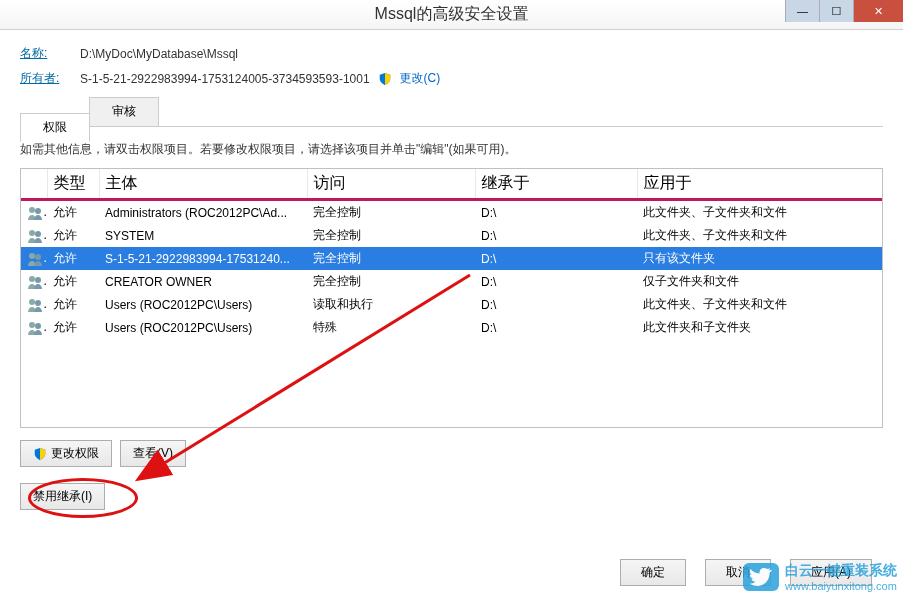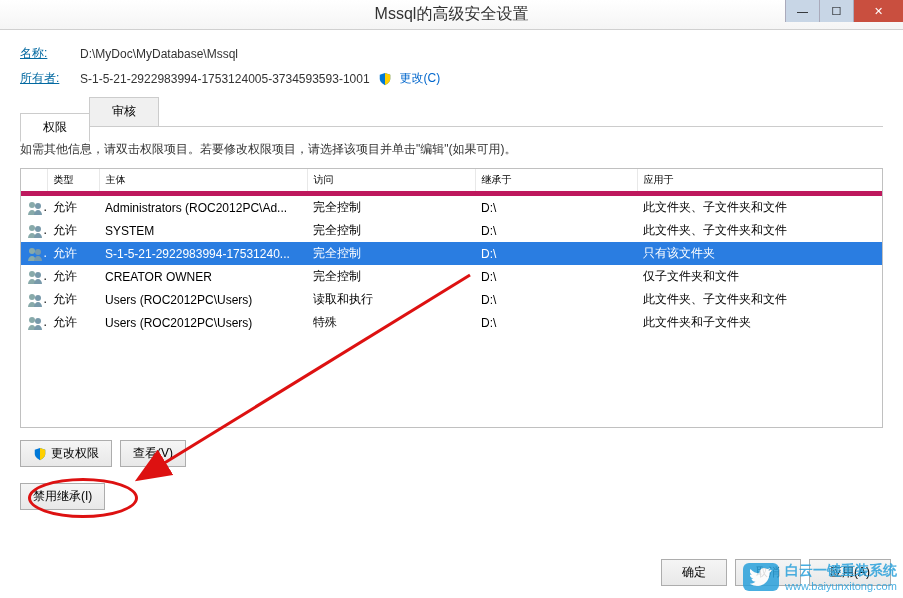--- a/index.html
+++ b/index.html
@@ -16,35 +16,35 @@
   .shield { width: 14px; height: 14px; display: inline-block; }
   .shield svg { width: 14px; height: 14px; }
   .link { color: #0066cc; cursor: pointer; }
   .tabs { display: flex; border-bottom: 1px solid #ccc; margin-top: 10px; }
   .tab { padding: 5px 22px; border: 1px solid #ccc; border-bottom: none; background: #f0f0f0; margin-right: -1px; cursor: pointer; font-size: 12px; }
   .tab.active { background: #fff; position: relative; top: 16px; border-bottom: 1px solid #fff; }
   .instructions { margin: 14px 0 10px 0; color: #333; font-size: 12px; }
   .entries-label { margin-bottom: 6px; }
   .listcontainer { border: 1px solid #c0c0c0; height: 260px; overflow: auto; background: #fff; }
   table.perm { width: 100%; border-collapse: collapse; table-layout: fixed; }
-  table.perm th { text-align: left; font-weight: normal; padding: 4px 6px; border-bottom: 5px solid #be185d; background: #fff; font-size: 10px; border-right: 1px solid #e8e8e8; }
+  table.perm th { text-align: left; font-weight: normal; padding: 4px 6px; border-bottom: 3px solid #be185d; background: #fff; font-size: 16px; border-right: 1px solid #e8e8e8; }
   table.perm th:last-child { border-right: none; }
   table.perm td { padding: 3px 6px; font-size: 12px; white-space: nowrap; overflow: hidden; text-overflow: ellipsis; }
   table.perm tr.row.selected { background: #2a7de1; color: #fff; }
   .col-icon { width: 26px; }
   .col-type { width: 52px; }
   .col-principal { width: 208px; }
   .col-access { width: 168px; }
   .col-inherit { width: 162px; }
   .usricon { width: 16px; height: 16px; display: inline-block; vertical-align: middle; }
   .usricon svg { width: 16px; height: 16px; }
   .btnrow { margin-top: 12px; display: flex; gap: 8px; }
   .btn { padding: 4px 12px; border: 1px solid #adadad; background: linear-gradient(#f5f5f5,#e8e8e8); cursor: pointer; font-size: 12px; display: inline-flex; align-items: center; gap: 4px; }
   .btnrow2 { margin-top: 16px; }
-  .footer { position: absolute; bottom: 12px; right: 12px; display: flex; gap: 8px; align-items: flex-end; }
+  .footer { position: absolute; bottom: 12px; right: 31px; display: flex; gap: 19px; align-items: flex-end; }
   .btn.primary { padding: 4px 20px; }
   
   .annot-circle { position: absolute; border: 3px solid #d11; border-radius: 50%; pointer-events: none; }
   .annot-arrow { position: absolute; pointer-events: none; }
   
   .watermark { position: absolute; right: 6px; bottom: 6px; color: #2aa1db; font-size: 14px; opacity: .85; display: flex; align-items: center; gap: 6px; padding-left: 36px; }
   .watermark .bird { width: 36px; height: 28px; background: #2aa1db; border-radius: 6px; display: flex; align-items: center; justify-content: center; }
 </style>
 </head>
 <body>

